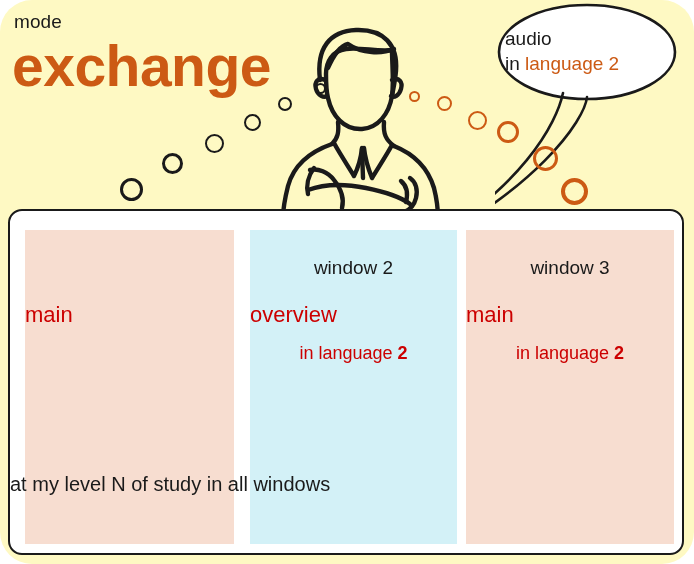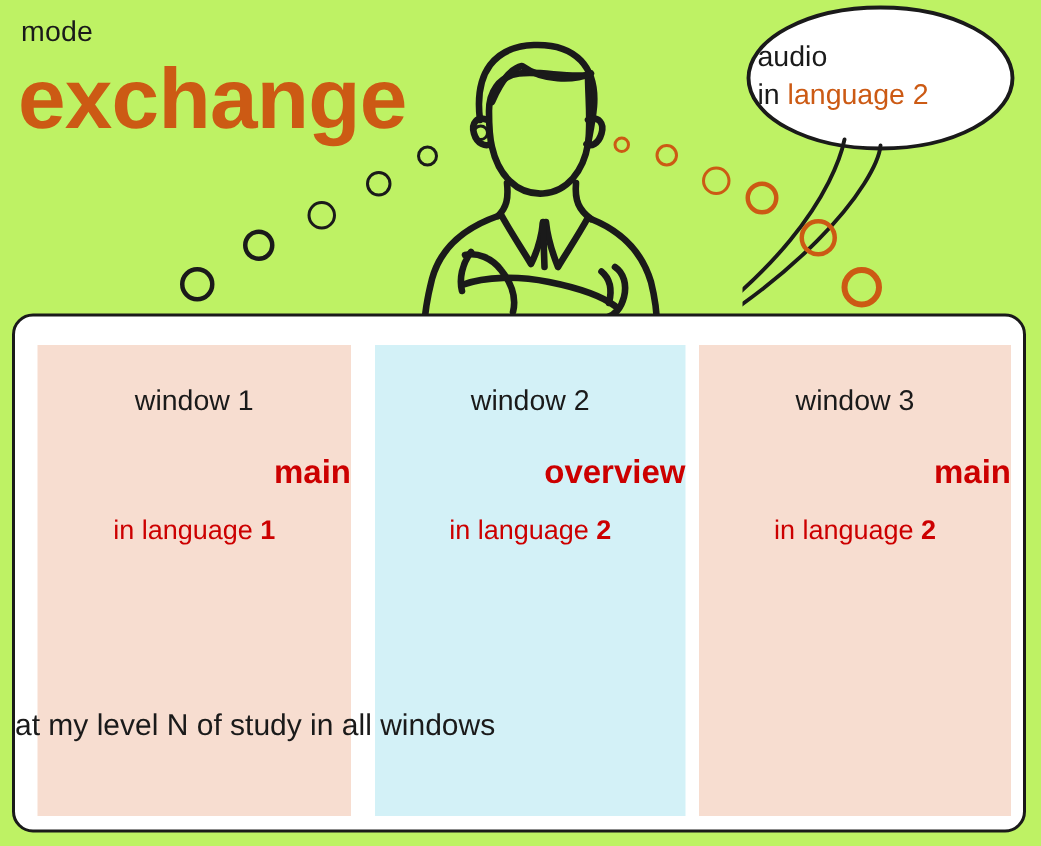--- a/index.html
+++ b/index.html
@@ -7,22 +7,23 @@
     padding: 0;
     background: #ffffff;
   }
   body {
     font-family: "Liberation Sans", sans-serif;
   }
   #canvas {
     position: relative;
     width: 694px;
     height: 564px;
-    background: #bef264;
+    background: #fef9c3;
     overflow: hidden;
+    border-radius: 32px;
   }
 
   
   #mode-label {
     position: absolute;
     left: 14px;
     top: 12px;
     font-size: 19px;
     color: #1a1a1a;
     line-height: 1;
@@ -113,23 +114,23 @@
     width: 100%;
     text-align: center;
     font-size: 19px;
     color: #1a1a1a;
   }
   .win-kind {
     position: absolute;
     top: 72px;
     left: 0;
     width: 100%;
-    text-align: right;
+    text-align: left;
     font-size: 22px;
-    font-weight: bold;
+    font-weight: normal;
     color: #cc0000;
   }
   .win-lang {
     position: absolute;
     top: 113px;
     left: 0;
     width: 100%;
     text-align: center;
     font-size: 18px;
     color: #cc0000;
@@ -206,23 +207,21 @@
     </svg>
   </div>
   <div id="bubble-text">
     <div class="line">audio</div>
     <div class="line"><span>in </span><span class="accent">language 2</span></div>
   </div>
 
   <div id="windows-panel">
 
     <div class="window-col" id="col-1">
-      <div class="win-title">window 1</div>
       <div class="win-kind">main</div>
-      <div class="win-lang"><span>in language </span><b>1</b></div>
     </div>
 
     <div class="window-col" id="col-2">
       <div class="win-title">window 2</div>
       <div class="win-kind">overview</div>
       <div class="win-lang"><span>in language </span><b>2</b></div>
     </div>
 
     <div class="window-col" id="col-3">
       <div class="win-title">window 3</div>

